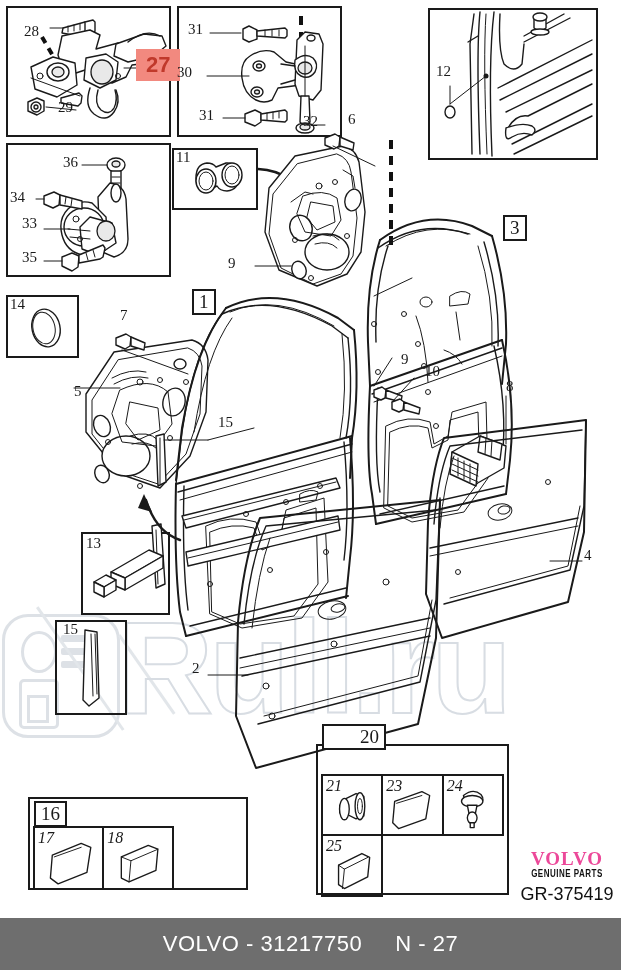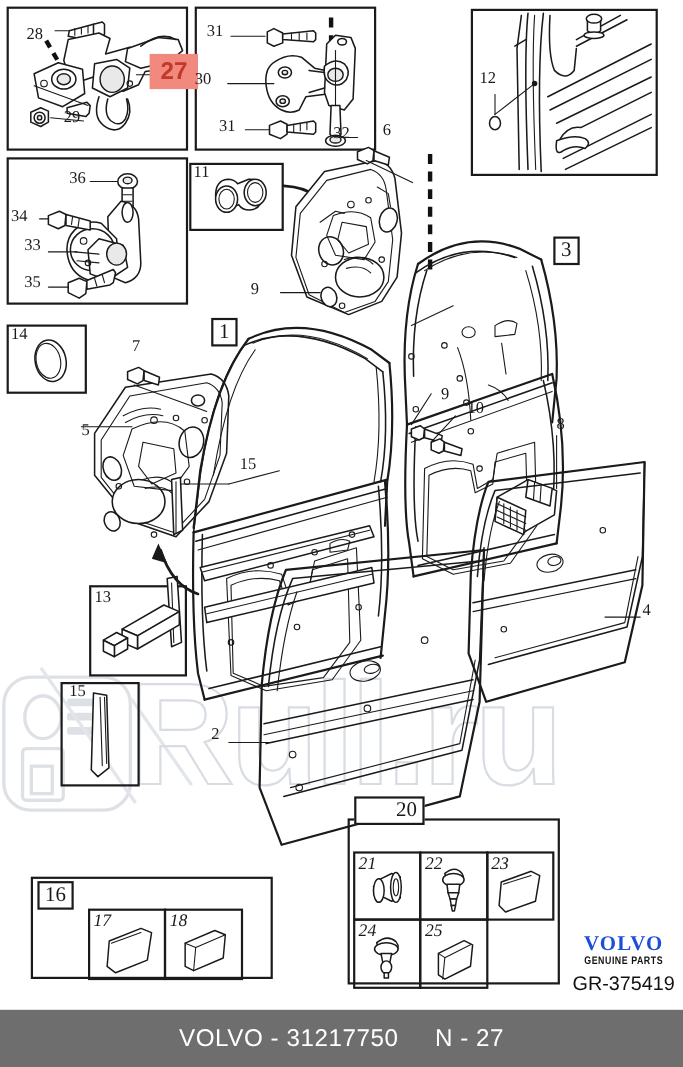--- a/index.html
+++ b/index.html
@@ -58,21 +58,21 @@
   .cell .cn{position:absolute;left:3px;top:1px;font-size:16px;font-family:"Liberation Serif",serif;color:#1a1a1a;}
 
   
   .art{position:absolute;pointer-events:none;}
   .art svg{display:block;overflow:visible;}
 
   
   .volvo-block{position:absolute;text-align:center;}
   .volvo-word{
     font-family:"Liberation Serif",serif;font-weight:bold;font-size:19px;
-    letter-spacing:1px;color:#1d4ed8;line-height:1;
+    letter-spacing:1px;color:#ec4899;line-height:1;
   }
   .volvo-sub{
     font-family:"Liberation Sans",sans-serif;font-weight:bold;font-size:8px;
     letter-spacing:0.5px;color:#111;margin-top:2px;line-height:1;
     transform:scaleY(1.25);
   }
   .volvo-code{
     font-family:"Liberation Sans",sans-serif;font-size:18px;color:#111;
     margin-top:7px;line-height:1;letter-spacing:0px;
   }
@@ -587,21 +587,21 @@
   </div>
   <div class="lbl" style="left:192px;top:661px;">2</div>
   <div class="art" style="left:208px;top:670px;">
     <svg width="44" height="10" viewBox="0 0 44 10">
         <line class="s2" x1="0" y1="5" x2="40" y2="5"></line>
       </svg>
   </div>
 
   <div class="panel" style="left:28px;top:797px;width:220px;height:93px;"></div>
   <div class="lbl boxed" style="left:34px;top:801px;">16</div>
-  <div class="cellgrid" style="left:34px;top:827px;width:208px;height:58px;grid-template-columns:repeat(3,1fr);margin-left:47px;">
+  <div class="cellgrid" style="left:34px;top:827px;width:208px;height:58px;grid-template-columns:repeat(3,1fr);">
 
     <div class="cell">
       <span class="cn">17</span>
       <svg width="100%" height="100%" viewBox="0 0 70 58" preserveAspectRatio="xMidYMid meet">
         <path class="sf" d="M18 26 l30 -12 10 4 -4 26 -30 12 -8 -6z"></path>
         <path class="s2" d="M20 28 l28 -10"></path>
       </svg>
     </div>
 
     <div class="cell">
@@ -623,31 +623,20 @@
       <span class="cn">21</span>
       <svg width="100%" height="100%" viewBox="0 0 60 56" preserveAspectRatio="xMidYMid meet">
         <path class="sf" d="M22 22 l12 -6 8 3 0 20 -8 3 -12 -6z"></path>
         <ellipse class="sf" cx="22" cy="32" rx="5" ry="11"></ellipse>
         <ellipse class="sf" cx="38" cy="29" rx="5" ry="14"></ellipse>
         <ellipse class="s2" cx="38" cy="29" rx="2.5" ry="8"></ellipse>
         <path class="s2" d="M17 28 l0 8"></path>
       </svg>
     </div>
 
-    <div class="cell">
-      <span class="cn">22</span>
-      <svg width="100%" height="100%" viewBox="0 0 60 56" preserveAspectRatio="xMidYMid meet">
-        <path class="sf" d="M22 16 q10 -8 16 0 q4 6 -2 9 l-12 -2z"></path>
-        <ellipse class="sf" cx="30" cy="22" rx="10" ry="6"></ellipse>
-        <path class="sf" d="M24 26 l12 0 -1 8 -10 0z"></path>
-        <path class="sf" d="M25 34 l10 0 -2 6 -6 0z"></path>
-        <path class="sf" d="M27 40 l6 0 -1 6 -4 0z"></path>
-        <path class="sf" d="M28 46 l4 0 -1 5 -2 0z"></path>
-      </svg>
-    </div>
 
     <div class="cell">
       <span class="cn">23</span>
       <svg width="100%" height="100%" viewBox="0 0 60 56" preserveAspectRatio="xMidYMid meet">
         <path class="sf" d="M12 24 l28 -10 8 4 -4 24 -28 10 -6 -6z"></path>
         <path class="s2" d="M14 26 l26 -8"></path>
       </svg>
     </div>
 
     <div class="cell">

